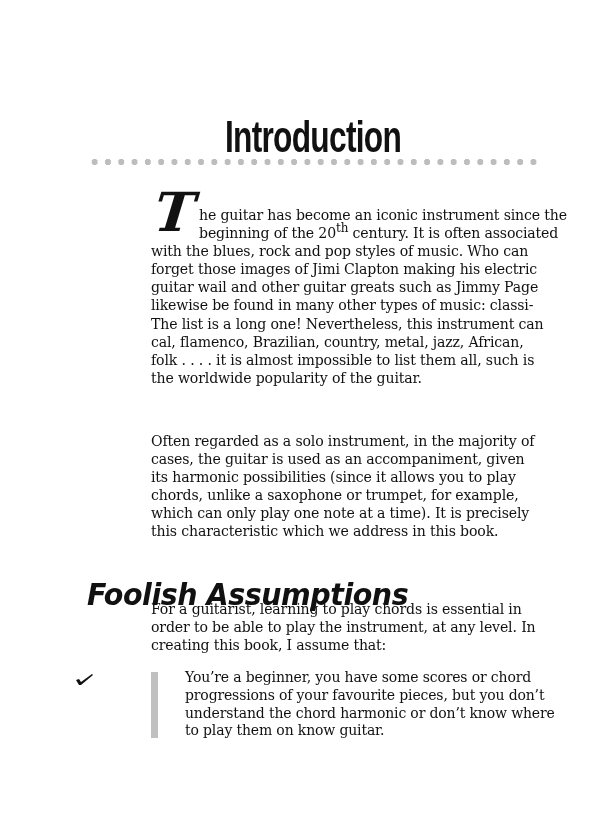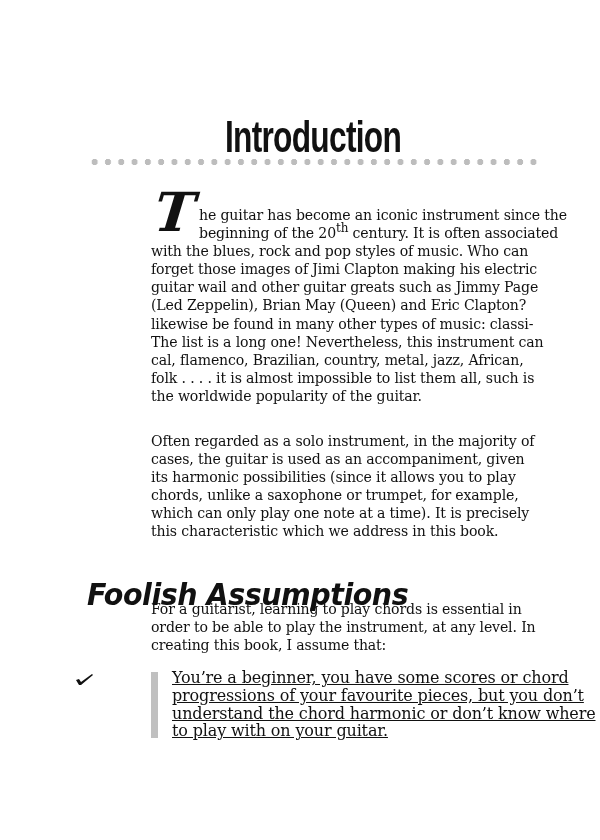--- a/index.html
+++ b/index.html
@@ -38,40 +38,39 @@
       transform: scaleX(0.92); transform-origin: 0 0;
     }
     #assume-p { top: 600px; }
     .bullet-check {
       position: absolute; left: 75px; top: 672px; width: 20px; height: 14px;
     }
     .bullet-bar {
       position: absolute; left: 151px; top: 672px; width: 7px; height: 66px; background: #c0c0c0;
     }
     .bullet-text {
-      position: absolute; left: 172px; top: 669px; width: 360px;
-      font-size: 16px; line-height: 17.8px; letter-spacing: -0.15px; text-decoration: underline;
+      position: absolute; left: 185px; top: 669px; width: 360px;
+      font-size: 14px; line-height: 17.8px; letter-spacing: -0.15px;
     }
     .bullet-text span.line, .body-text span.line { display: block; white-space: nowrap; }
   </style>
 </head>
 <body>
 
 <h1 class="chapter-title">Introduction</h1>
 
 <div class="dot-rule"></div>
 
 <div class="body-text intro-lines" id="intro-p1">
   <span class="dropcap">T</span>
   <span class="line">he guitar has become an iconic instrument since the</span>
   <span class="line"><span>beginning of the 20</span><sup>th</sup><span> century. It is often associated</span></span>
   <span class="line" style="clear:left">with the blues, rock and pop styles of music. Who can</span>
   <span class="line">forget those images of Jimi Clapton making his electric</span>
   <span class="line">guitar wail and other guitar greats such as Jimmy Page</span>
-  <span class="line">(Led Zeppelin), Brian May (Queen) and Eric Clapton?</span>
   <span class="line">likewise be found in many other types of music: classi-</span>
   <span class="line">The list is a long one! Nevertheless, this instrument can</span>
   <span class="line">cal, flamenco, Brazilian, country, metal, jazz, African,</span>
   <span class="line">folk . . . . it is almost impossible to list them all, such is</span>
   <span class="line">the worldwide popularity of the guitar.</span>
 </div>
 
 <div class="body-text" id="intro-p2">
   <span class="line">Often regarded as a solo instrument, in the majority of</span>
   <span class="line">cases, the guitar is used as an accompaniment, given</span>
@@ -91,15 +90,15 @@
 
 <div>
   <svg class="bullet-check" viewBox="0 0 20 14">
     <path d="M1 8 L4 7 L6 10 L17 2 L18 3 L6 13 L4 13 Z" fill="#111"></path>
   </svg>
   <div class="bullet-bar"></div>
   <div class="bullet-text">
     <span class="line">You’re a beginner, you have some scores or chord</span>
     <span class="line">progressions of your favourite pieces, but you don’t</span>
     <span class="line">understand the chord harmonic or don’t know where</span>
-    <span class="line">to play with on your guitar.</span>
+    <span class="line">to play them on know guitar.</span>
   </div>
 </div>
 
 </body></html>

